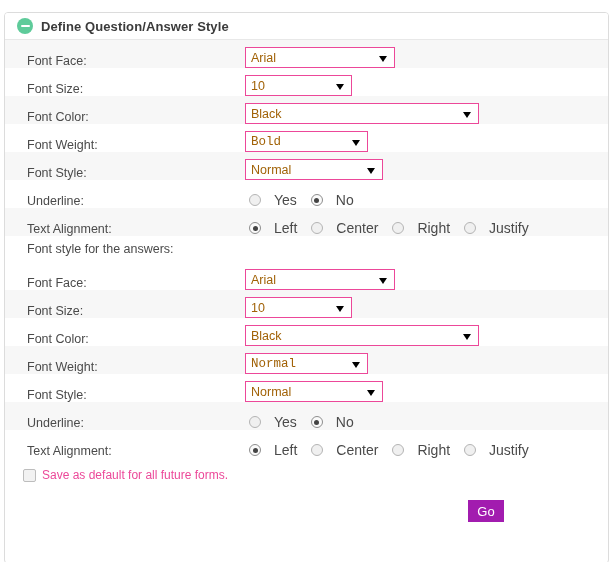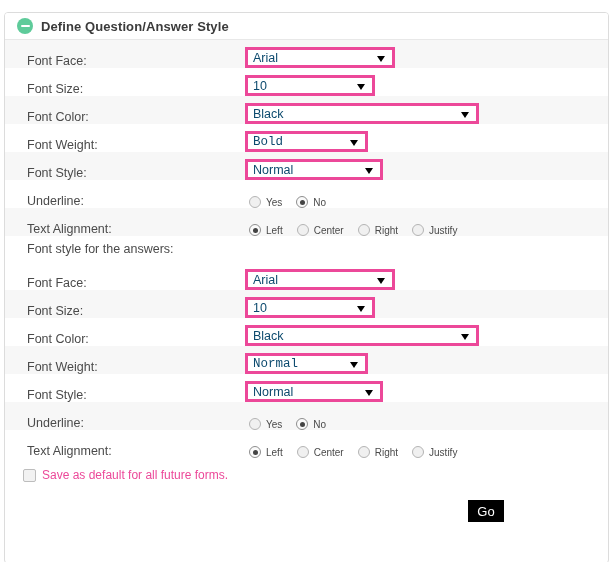--- a/index.html
+++ b/index.html
@@ -96,60 +96,61 @@
   .row-field {
     flex: 1 1 auto;
     display: flex;
     align-items: center;
   }
 
   
   .sel {
     height: 21px;
     box-sizing: border-box;
-    border: 3px solid #ec4899;
+    border: 1px solid #ec4899;
     background: #ffffff;
     display: flex;
     align-items: center;
     position: relative;
     padding-left: 5px;
     font-size: 12.5px;
-    color: #0c4a6e;
+    color: #a16207;
     cursor: default;
   }
   .sel .caret {
     position: absolute;
     right: 7px;
     top: 50%;
     width: 0;
     height: 0;
     margin-top: -2px;
     border-left: 4.5px solid transparent;
     border-right: 4.5px solid transparent;
     border-top: 6px solid #000000;
   }
   .w-face   { width: 150px; }
-  .w-size   { width: 130px; margin-top: 24px; }
+  .w-size   { width: 107px; margin-top: 24px; }
   .w-color  { width: 234px; }
   .w-weight { width: 123px; font-family: Liberation Mono, monospace; }
   .w-style  { width: 138px; }
 
   
   .radio-group {
     display: flex;
     align-items: center;
     padding-left: 4px;
   }
   .radio-opt {
     display: flex;
     align-items: center;
     margin-right: 14px;
-    font-size: 10px;
+    font-size: 14px;
     color: #4a4a4a;
     cursor: default;
+    gap: 8px;
   }
   .radio-opt:last-child { margin-right: 0; }
   .radio-dot {
     width: 12px;
     height: 12px;
     border-radius: 50%;
     border: 1px solid #b4b4b4;
     background: #f0f0f0;
     margin-right: 5px;
     flex: 0 0 auto;
@@ -200,21 +201,21 @@
   .footer-btn-row {
     height: 38px;
     display: flex;
     align-items: center;
     justify-content: flex-end;
     padding-right: 104px;
     box-sizing: border-box;
     background: #ffffff;
   }
   .go-btn {
-    background: #000000;
+    background: #a21caf;
     color: #ffffff;
     font-size: 13px;
     width: 36px;
     height: 22px;
     display: flex;
     align-items: center;
     justify-content: center;
     border: none;
     cursor: pointer;
     font-family: "Liberation Sans", sans-serif;

